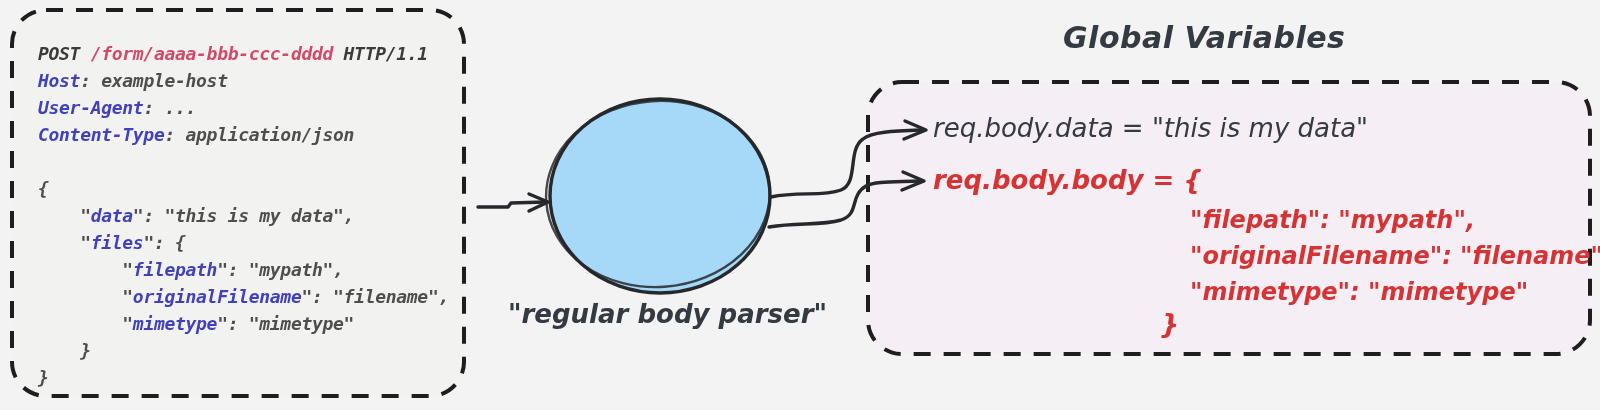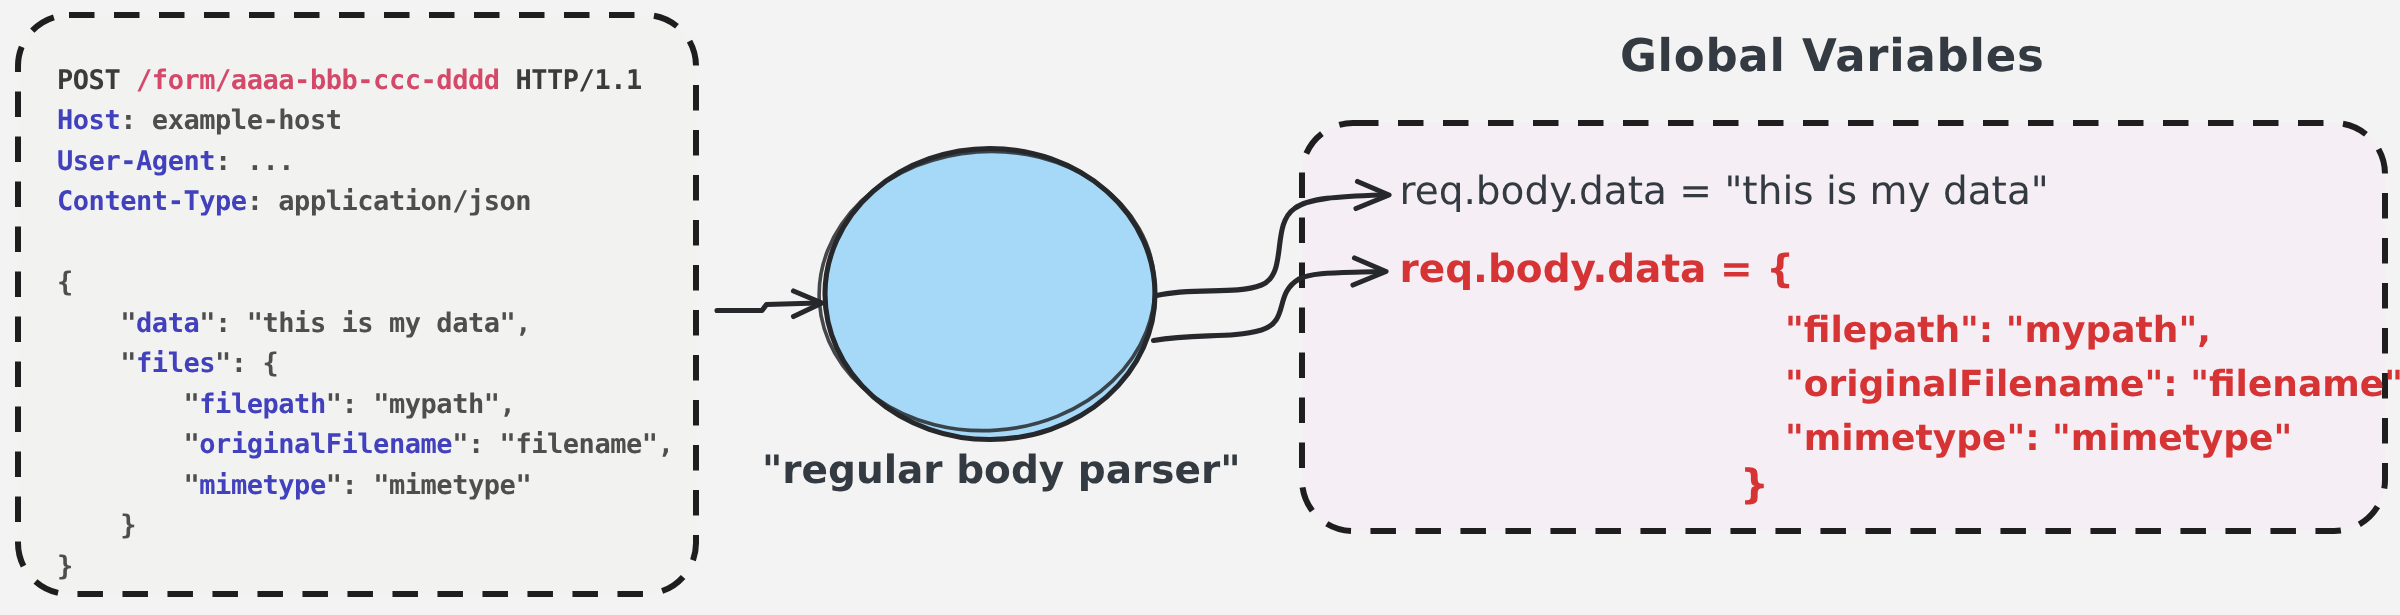--- a/index.html
+++ b/index.html
@@ -15,20 +15,21 @@
     --code-key:#4140bd;
     --code-method:#3b3b3b;
     --code-url:#d4486a;
   }
   html,body{margin:0;padding:0;}
   body{background:var(--canvas-bg);}
   .canvas{
     position:relative;width:1600px;height:410px;overflow:hidden;
     background:var(--canvas-bg);
     font-family:"DejaVu Sans",sans-serif;
+    font-style:italic;
   }
   .strokes{position:absolute;left:0;top:0;width:1600px;height:410px;}
   .req-box-rect{fill:var(--request-box-bg);stroke:var(--border-ink);stroke-width:4;stroke-dasharray:17 13;}
   .glob-box-rect{fill:var(--globals-box-bg);stroke:var(--border-ink);stroke-width:4;stroke-dasharray:17 13;}
   .arrow{fill:none;stroke:var(--stroke-ink);stroke-width:3.4;stroke-linecap:round;stroke-linejoin:round;}
   .circle-main{fill:var(--circle-fill);stroke:var(--stroke-ink);stroke-width:3.4;}
   .circle-sketch{fill:none;stroke:var(--stroke-ink);stroke-width:2.4;opacity:.85;}
 
   .code{
     position:absolute;left:38px;top:40px;
@@ -44,21 +45,21 @@
 
   .parser-label{
     position:absolute;left:560px;top:182px;width:200px;text-align:center;
     font-size:25px;font-weight:500;color:var(--hand-ink);white-space:nowrap;
   }
   .parser-caption{
     position:absolute;left:508px;top:299px;width:310px;text-align:center;
     font-size:26px;font-weight:600;color:var(--hand-ink);white-space:nowrap;
   }
   .globals-title{
-    position:absolute;left:1063px;top:20px;width:300px;text-align:right;
+    position:absolute;left:1063px;top:20px;width:300px;text-align:left;
     font-size:30px;font-weight:600;color:var(--hand-ink);letter-spacing:.5px;white-space:nowrap;
   }
   .gline{position:absolute;white-space:nowrap;}
   .g-data{left:933px;top:113px;font-size:26px;font-weight:500;color:var(--hand-ink);}
   .g-files{left:933px;top:165px;font-size:26px;font-weight:600;color:var(--red);}
   .g-entry{left:1190px;font-size:24px;font-weight:600;color:var(--red);}
   .g-e0{top:206px;}
   .g-e1{top:242px;}
   .g-e2{top:278px;}
   .g-brace{left:1160px;top:308px;font-size:27px;font-weight:700;color:var(--red);}
@@ -92,19 +93,19 @@
       <path class="arrow" d="M903,172 L924,181 L902,190"></path>
     </g>
   </svg>
 
   <div class="code" id="request-code"><div class="code-line"><span class="seg-m">POST </span><span class="seg-u">/form/aaaa-bbb-ccc-dddd</span><span class="seg-m"> HTTP/1.1</span></div><div class="code-line"><span class="seg-k">Host</span><span class="seg-p">: example-host</span></div><div class="code-line"><span class="seg-k">User-Agent</span><span class="seg-p">: ...</span></div><div class="code-line"><span class="seg-k">Content-Type</span><span class="seg-p">: application/json</span></div><div class="code-line">&nbsp;</div><div class="code-line"><span class="seg-p">{</span></div><div class="code-line"><span class="seg-p">    "</span><span class="seg-k">data</span><span class="seg-p">": "this is my data",</span></div><div class="code-line"><span class="seg-p">    "</span><span class="seg-k">files</span><span class="seg-p">": {</span></div><div class="code-line"><span class="seg-p">        "</span><span class="seg-k">filepath</span><span class="seg-p">": "mypath",</span></div><div class="code-line"><span class="seg-p">        "</span><span class="seg-k">originalFilename</span><span class="seg-p">": "filename",</span></div><div class="code-line"><span class="seg-p">        "</span><span class="seg-k">mimetype</span><span class="seg-p">": "mimetype"</span></div><div class="code-line"><span class="seg-p">    }</span></div><div class="code-line"><span class="seg-p">}</span></div></div>
 
   <div class="parser-caption">"regular body parser"</div>
 
   <div class="globals-title">Global Variables</div>
   <div class="gline g-data">req.body.data = "this is my data"</div>
-  <div class="gline g-files">req.body.data = {</div>
+  <div class="gline g-files">req.body.body = {</div>
   <div class="gline g-entry g-e0">"filepath": "mypath",</div>
   <div class="gline g-entry g-e1">"originalFilename": "filename",</div>
   <div class="gline g-entry g-e2">"mimetype": "mimetype"</div>
   <div class="gline g-brace">}</div>
 
 </div>
 
 </body></html>

